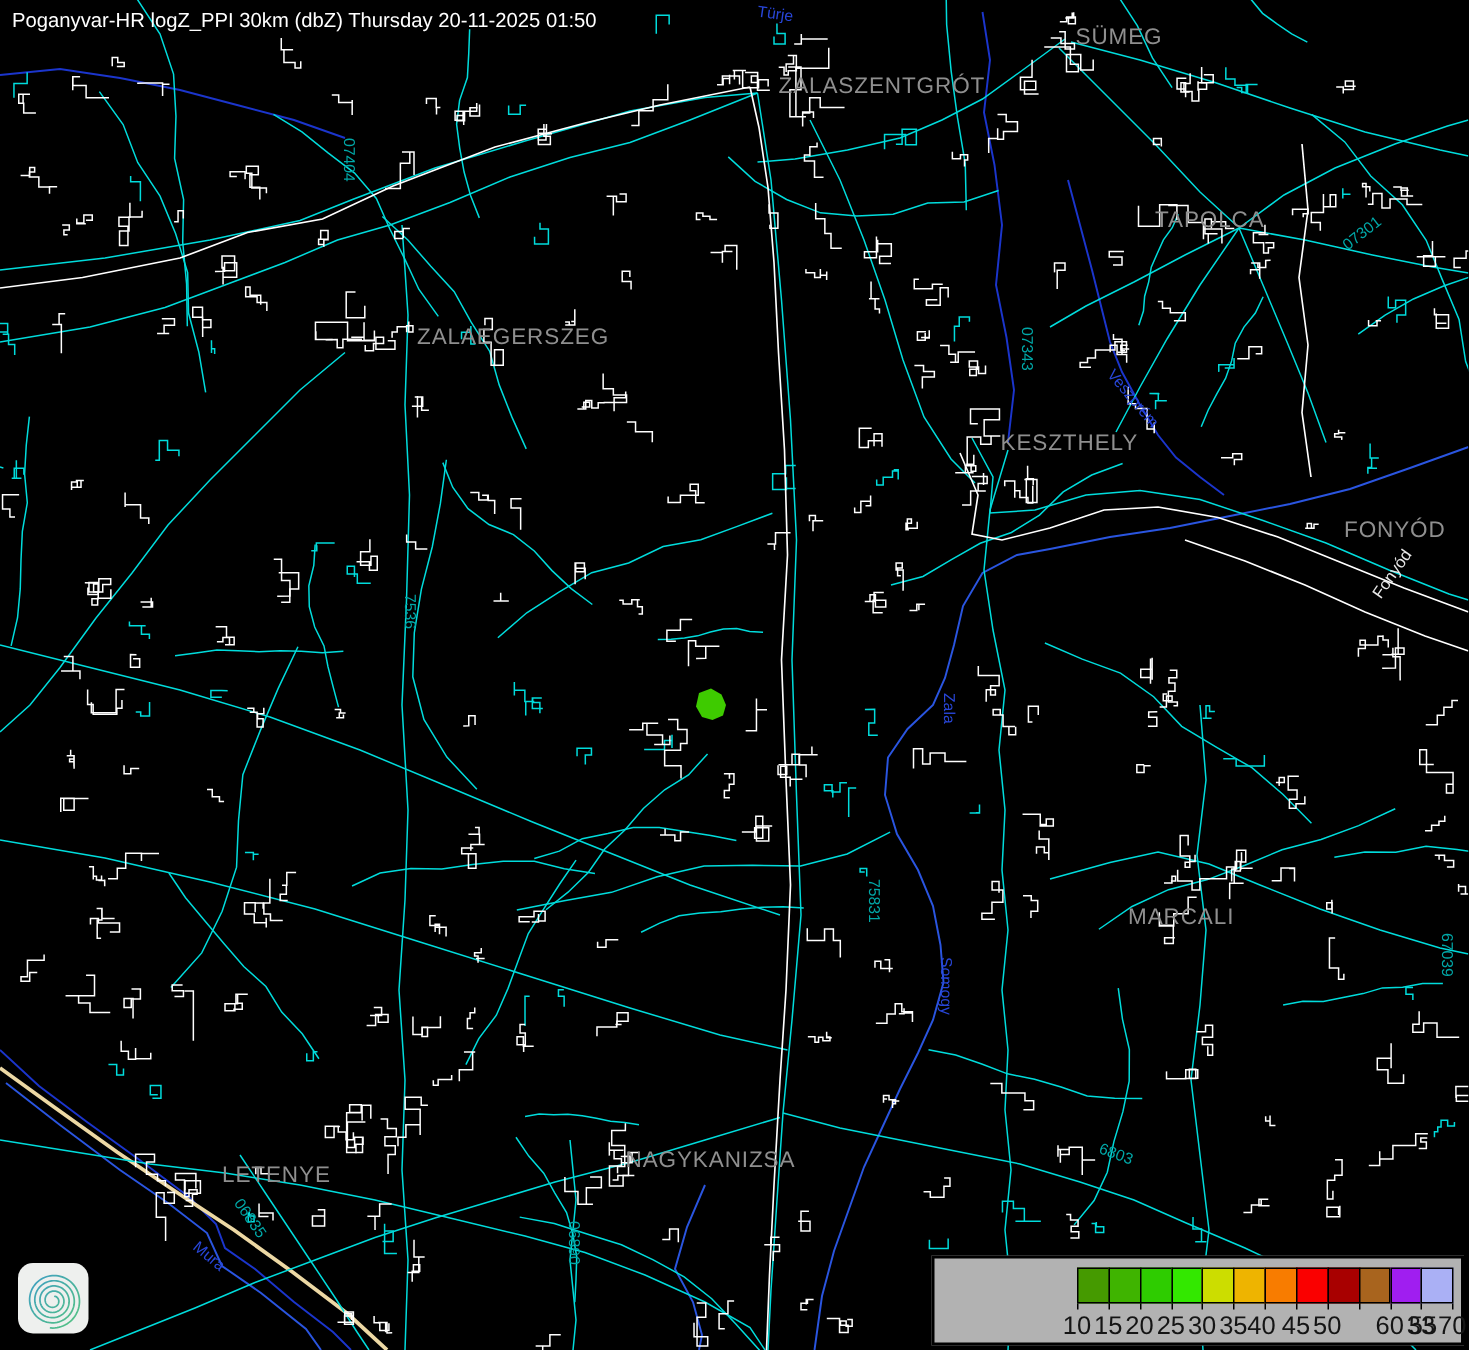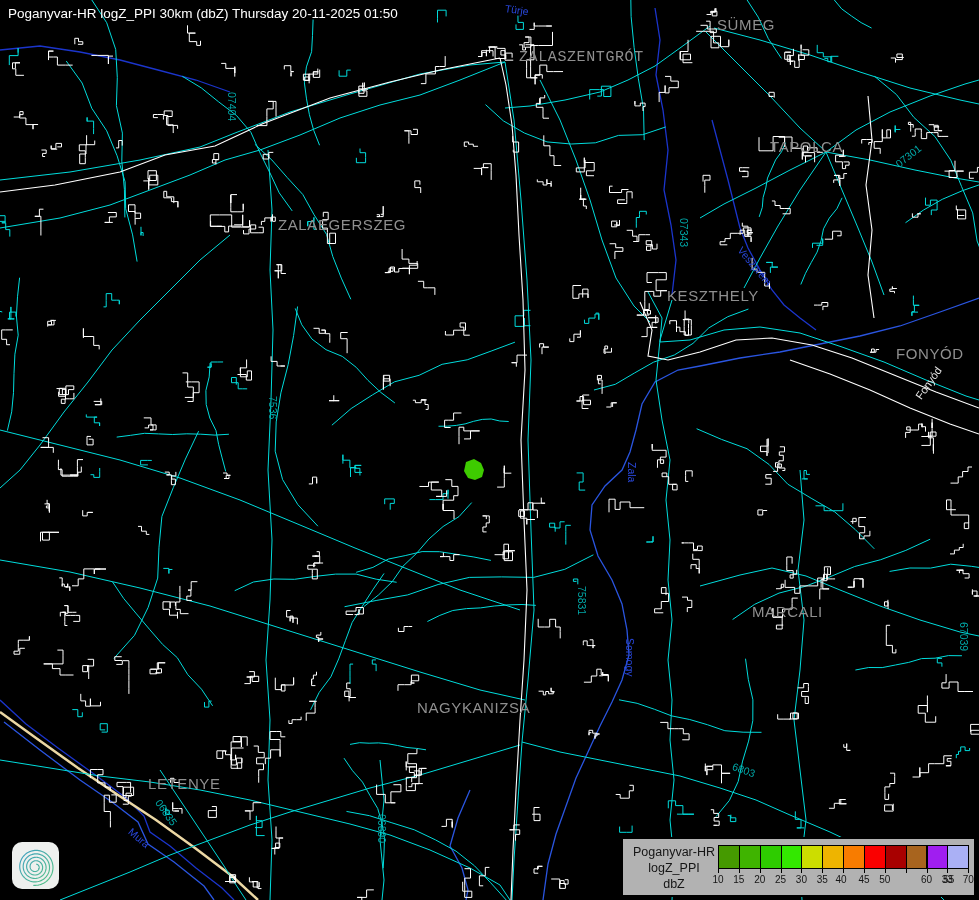--- a/index.html
+++ b/index.html
@@ -12,21 +12,21 @@
   .roadlbl{color:#00a8a8;font-size:10.5px;transform-origin:0 0;}
   .waterlbl{color:#2846d8;font-size:10.5px;transform-origin:0 50%;}
   .misclbl{color:#e8e8e8;font-size:11px;transform-origin:0 50%;}
   .legend{position:absolute;left:621px;top:837px;width:355px;height:60px;background:#b2b2b2;
           border:2px solid #000;box-sizing:border-box;}
   .legend-title{position:absolute;left:4px;top:5px;width:94px;text-align:center;color:#151515;
                 font-size:12.5px;line-height:16px;}
   .bar{position:absolute;left:95px;top:6px;height:24px;}
   .cell{position:absolute;top:0;height:24px;border:1px solid #000;box-sizing:border-box;}
   .tick{position:absolute;top:30px;width:1px;height:4px;background:#000;}
-  .num{position:absolute;top:35px;font-size:10px;color:#151515;transform:translateX(-50%);}
+  .num{position:absolute;top:35px;font-size:17px;color:#151515;transform:translateX(-50%);}
   .logo{position:absolute;left:12px;top:842px;width:47px;height:47px;border-radius:10px;
         background:#eef0ee;}
 </style>
 </head>
 <body>
 
 <div id="stage">
   <svg id="map" width="979" height="900" viewBox="0 0 979 900">
       <g>
         <path d="M655 8L660 40L656 75L663 110L668 150L664 190L671 225L676 260L672 295" fill="none" stroke="#1b35cc" stroke-width="1.3"></path>
@@ -423,52 +423,47 @@
         <path d="M933.4402818959206 453.73067550361156L933.4 448L933.4 444.2L933.4 450.8L933.4 444.7L933.4 437.8L928.6 437.8L928.6 431.9L928.6 436.5L921.6 436.5L927.7 436.5" fill="none" stroke="#ffffff" stroke-width="1"></path>
       </g>
       <g>
         <path d="M466 462L474 459L481 463L484 470L482 477L475 480L468 478L464 471Z" fill="#3ecb00"></path>
       </g>
     </svg>
 
   <div class="title">Poganyvar-HR logZ_PPI 30km (dbZ) Thursday 20-11-2025 01:50</div>
 
   <div id="labels">
-      <div class="lbl city" style="left: 519px; top: 49px; font-family: Liberation Mono, monospace;">ZALASZENTGRÓT</div>
+      <div class="lbl city" style="left: 519px; top: 49px;">ZALASZENTGRÓT</div>
       <div class="lbl city" style="left: 717px; top: 16px;">SÜMEG</div>
       <div class="lbl city" style="left: 770px; top: 138px;">TAPOLCA</div>
       <div class="lbl city" style="left: 278px; top: 216px;">ZALAEGERSZEG</div>
       <div class="lbl city" style="left: 667px; top: 287px; text-align: center;">KESZTHELY</div>
       <div class="lbl city" style="left: 896px; top: 345px;">FONYÓD</div>
       <div class="lbl city" style="left: 752px; top: 603px;">MARCALI</div>
-      <div class="lbl city" style="left: 417px; top: 699px;">NAGYKANIZSA</div>
+      <div class="lbl city" style="left: 417px; top: 765px;">NAGYKANIZSA</div>
       <div class="lbl city" style="left: 148px; top: 775px;">LETENYE</div>
       <div class="lbl roadlbl" style="left: 238px; top: 92px; transform: rotate(90deg);">07404</div>
       <div class="lbl roadlbl" style="left: 690px; top: 218px; transform: rotate(90deg);">07343</div>
       <div class="lbl roadlbl" style="left: 893px; top: 160px; transform: rotate(-38deg);">07301</div>
       <div class="lbl roadlbl" style="left: 279px; top: 396px; transform: rotate(90deg);">7536</div>
       <div class="lbl roadlbl" style="left: 588px; top: 586px; transform: rotate(90deg);">75831</div>
       <div class="lbl roadlbl" style="left: 388px; top: 814px; transform: rotate(90deg);">06890</div>
       <div class="lbl roadlbl" style="left: 970px; top: 622px; transform: rotate(90deg);">67039</div>
       <div class="lbl roadlbl" style="left: 163px; top: 797px; transform: rotate(55deg);">06835</div>
       <div class="lbl roadlbl" style="left: 735px; top: 760px; transform: rotate(20deg);">6803</div>
       <div class="lbl waterlbl" style="left: 740px; top: 242px; transform: rotate(50deg);">Veszprém</div>
       <div class="lbl waterlbl" style="left: 632px; top: 456px; transform: rotate(90deg);">Zala</div>
       <div class="lbl waterlbl" style="left: 630px; top: 632px; transform: rotate(90deg);">Somogy</div>
       <div class="lbl waterlbl" style="left: 130px; top: 824px; transform: rotate(40deg);">Mura</div>
       <div class="lbl waterlbl" style="left: 505px; top: 2px; transform: rotate(8deg);">Türje</div>
       <div class="lbl misclbl" style="left: 918px; top: 392px; transform: rotate(-55deg);">Fonyód</div>
     </div>
 
   <div class="legend">
-    <div class="legend-title">
-      <div>Poganyvar-HR</div>
-      <div>logZ_PPI</div>
-      <div>dbZ</div>
-    </div>
     <div class="bar" id="legend-bar">
         <div class="cell" style="left: 0px; width: 21.85px; background: rgb(69, 154, 0);"></div>
         <div class="cell" style="left: 20.85px; width: 21.85px; background: rgb(63, 180, 0);"></div>
         <div class="cell" style="left: 41.7px; width: 21.85px; background: rgb(46, 204, 0);"></div>
         <div class="cell" style="left: 62.55px; width: 21.85px; background: rgb(51, 232, 0);"></div>
         <div class="cell" style="left: 83.4px; width: 21.85px; background: rgb(204, 221, 0);"></div>
         <div class="cell" style="left: 104.25px; width: 21.85px; background: rgb(238, 180, 0);"></div>
         <div class="cell" style="left: 125.1px; width: 21.85px; background: rgb(248, 124, 0);"></div>
         <div class="cell" style="left: 145.95px; width: 21.85px; background: rgb(250, 0, 0);"></div>
         <div class="cell" style="left: 166.8px; width: 21.85px; background: rgb(168, 0, 0);"></div>

